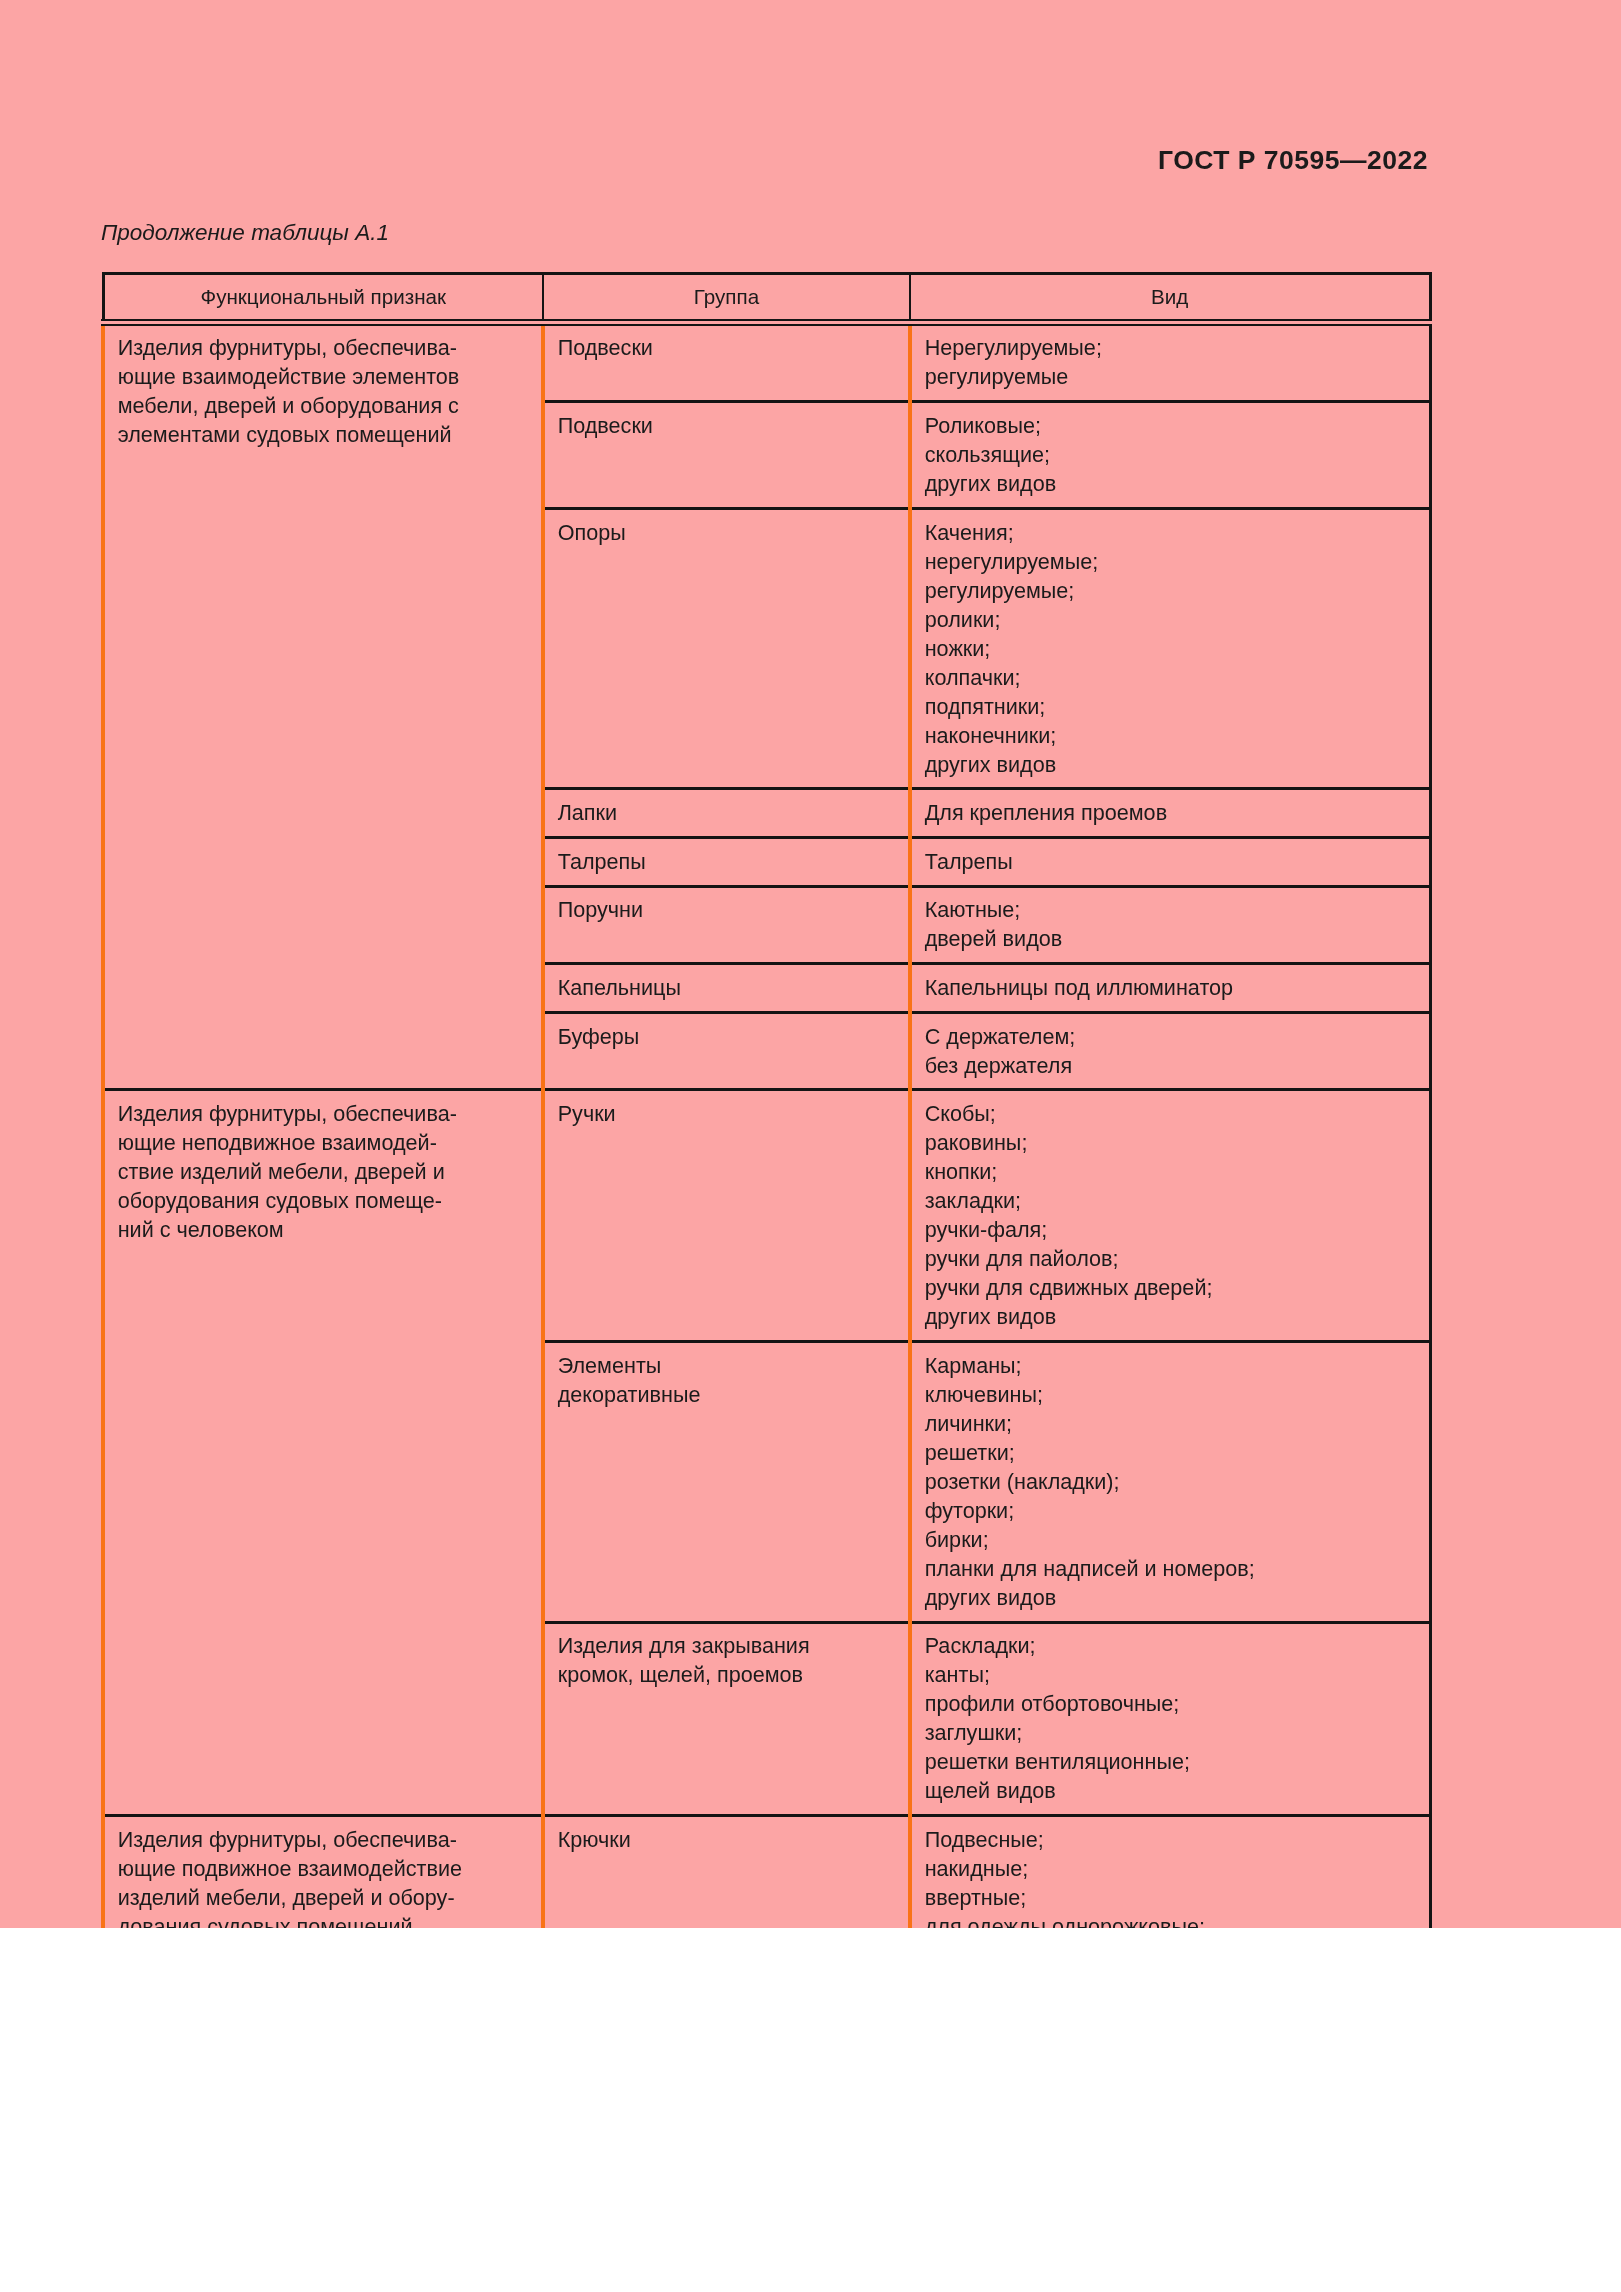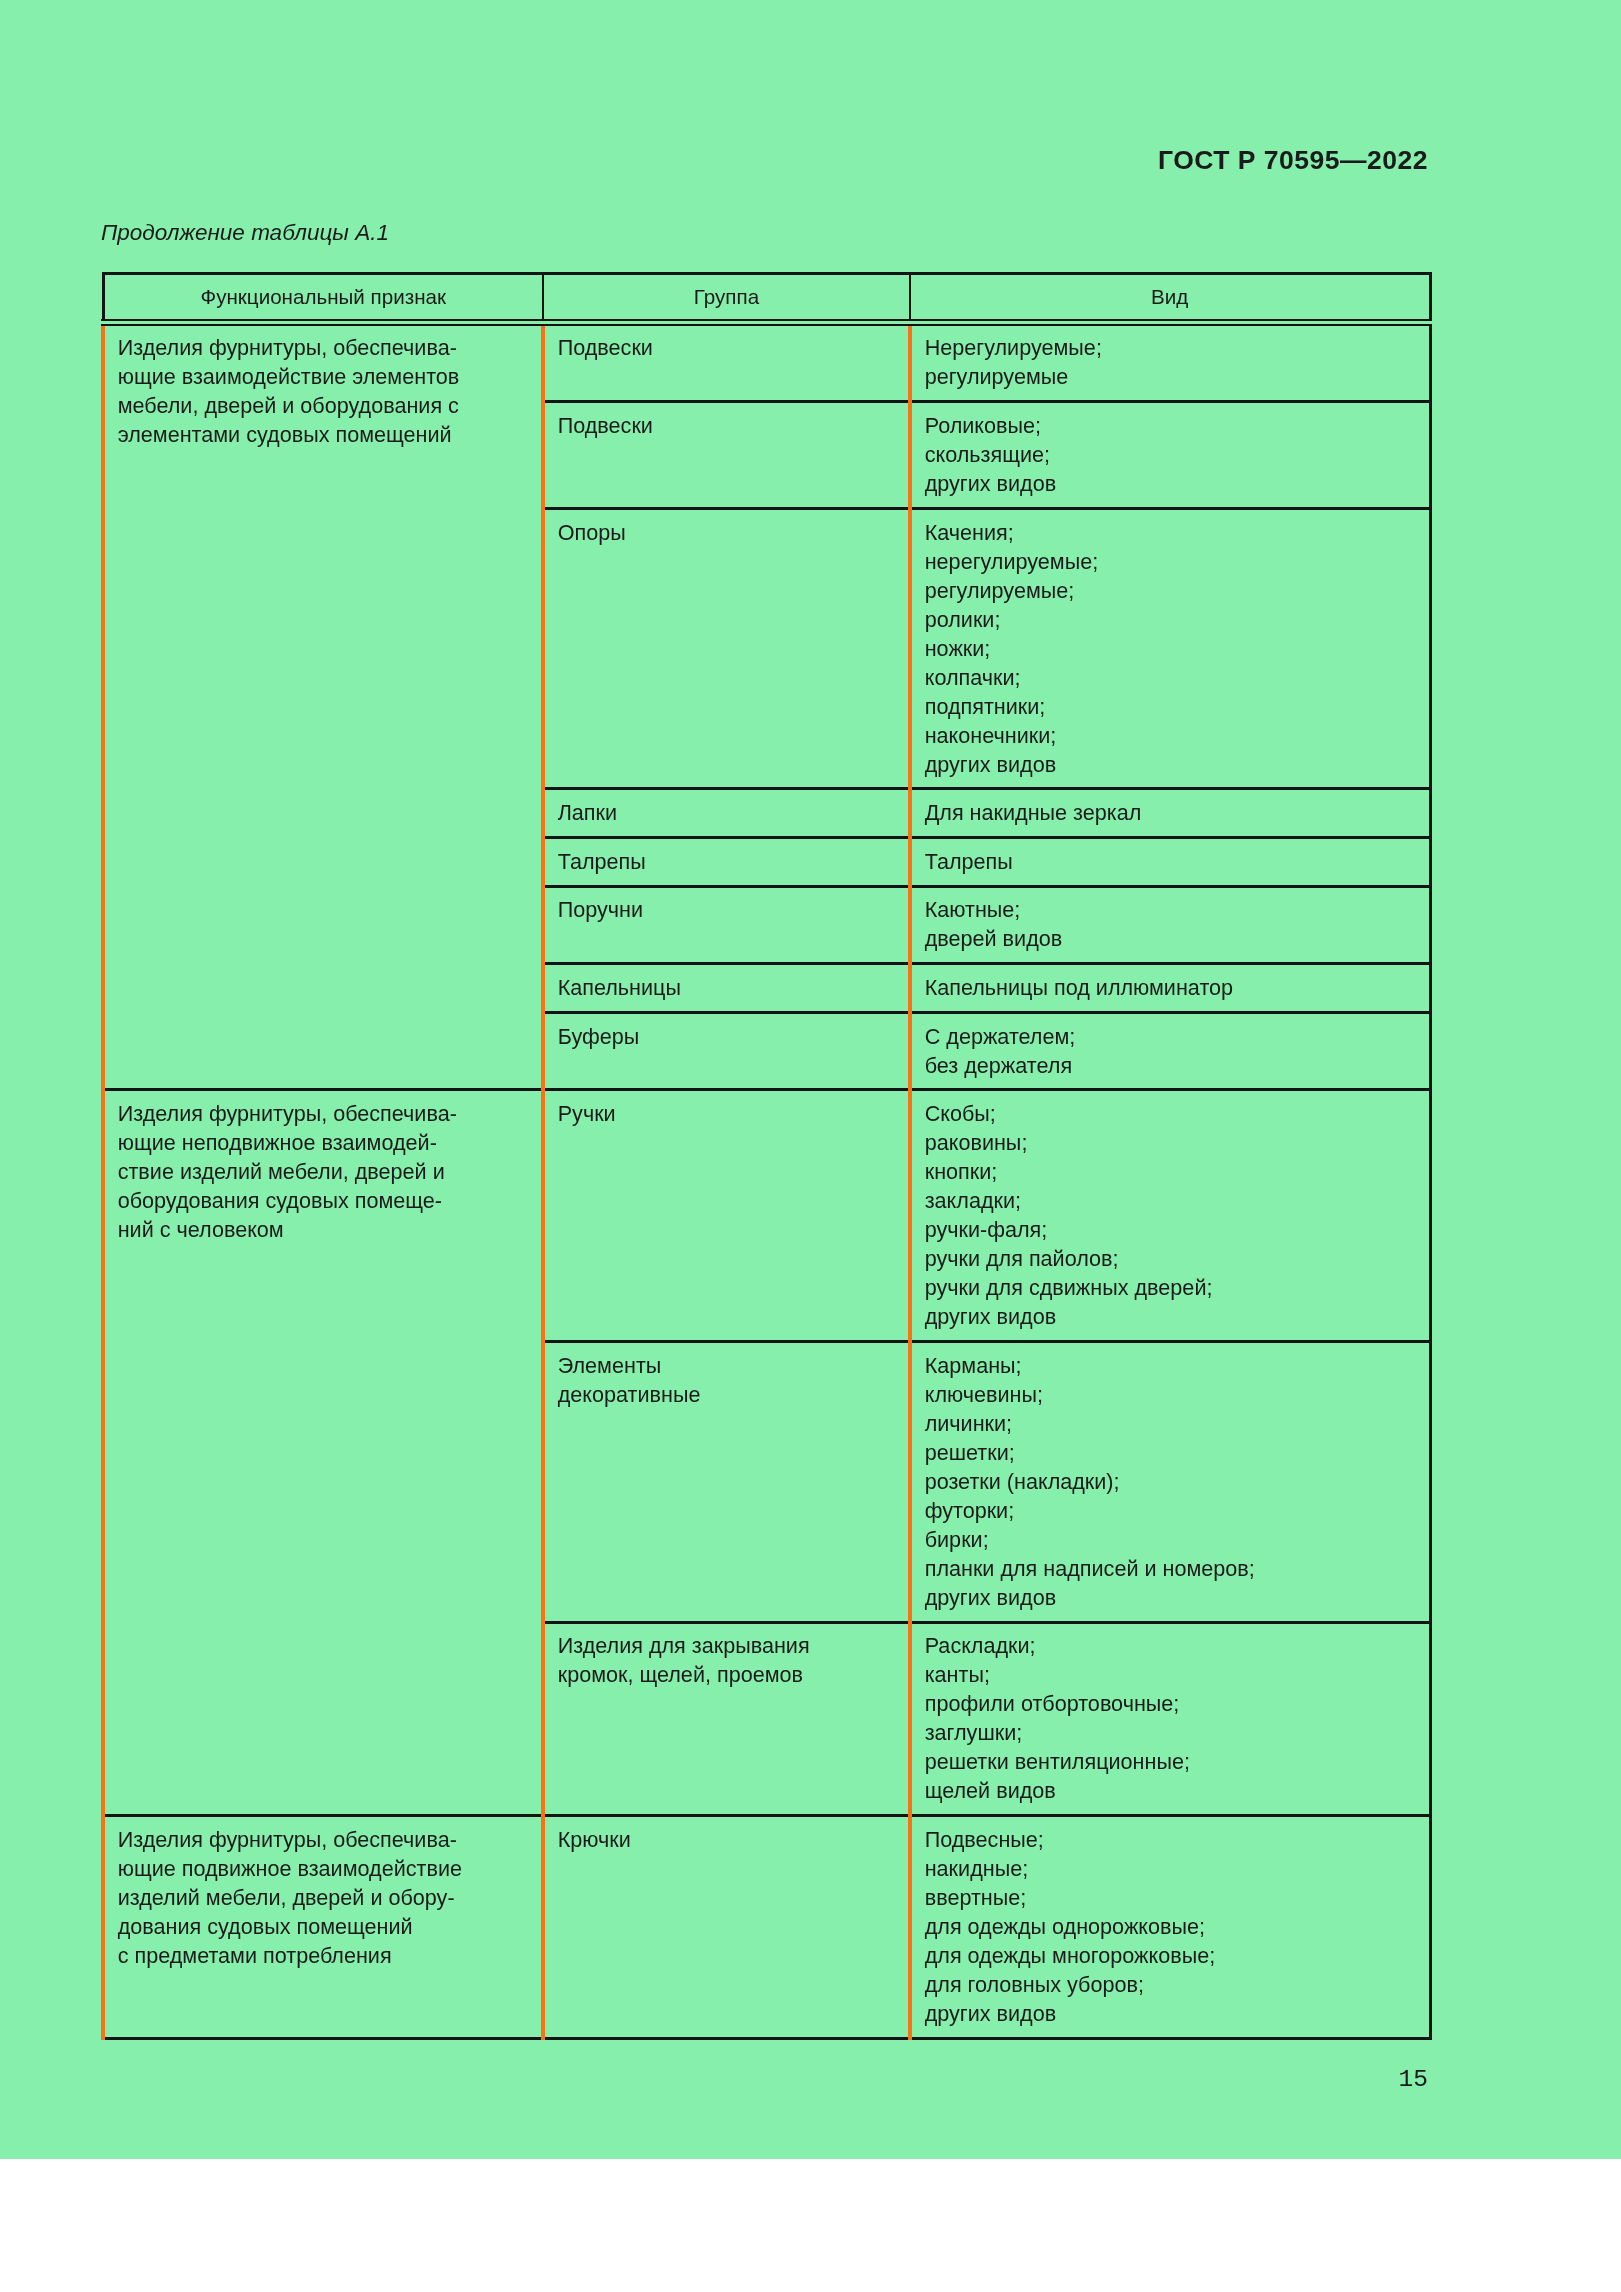--- a/index.html
+++ b/index.html
@@ -3,22 +3,22 @@
 <meta charset="utf-8">
 <style>
   html, body {
     margin: 0;
     padding: 0;
     background: #ffffff;
   }
   .page {
     position: relative;
     width: 1621px;
-    height: 2159px;
-    background: #86efac;
+    height: 1928px;
+    background: #fca5a5;
     font-family: "Liberation Sans", sans-serif;
     color: #1b1b1b;
   }
   .doc-number {
     position: absolute;
     top: 145px;
     right: 193px;
     font-size: 26.5px;
     font-weight: bold;
     letter-spacing: 0.5px;
@@ -117,21 +117,21 @@
 регулируемые;
 ролики;
 ножки;
 колпачки;
 подпятники;
 наконечники;
 других видов</td>
       </tr>
       <tr>
         <td>Лапки</td>
-        <td>Для накидные зеркал</td>
+        <td>Для крепления проемов</td>
       </tr>
       <tr>
         <td>Талрепы</td>
         <td>Талрепы</td>
       </tr>
       <tr>
         <td>Поручни</td>
         <td>Каютные;
 дверей видов</td>
       </tr>

